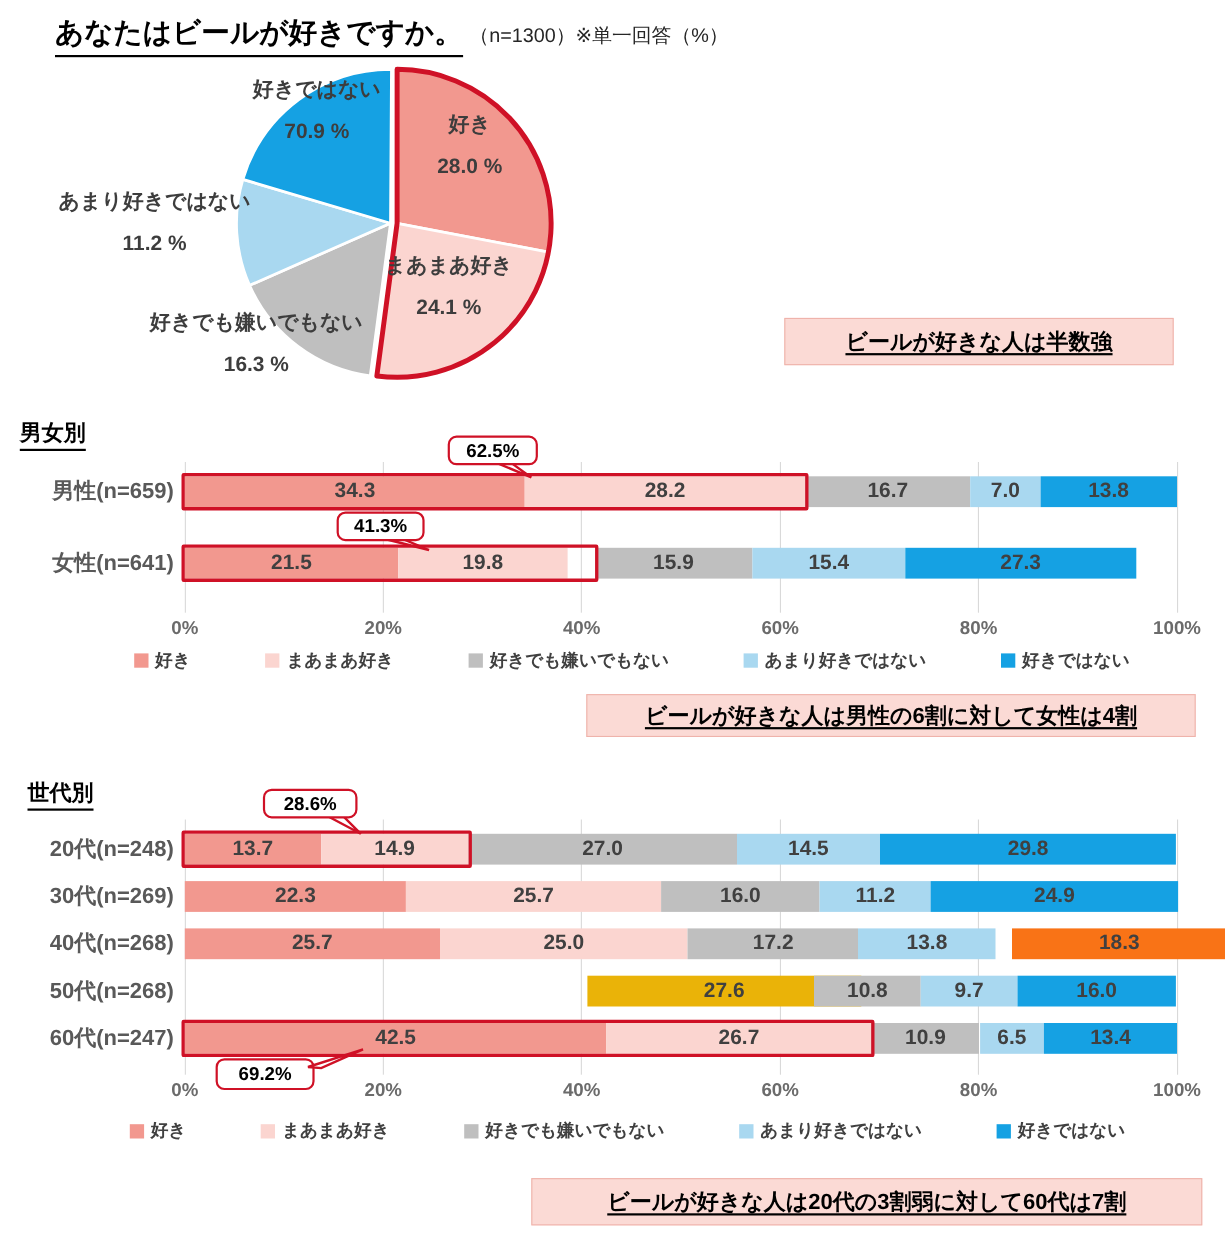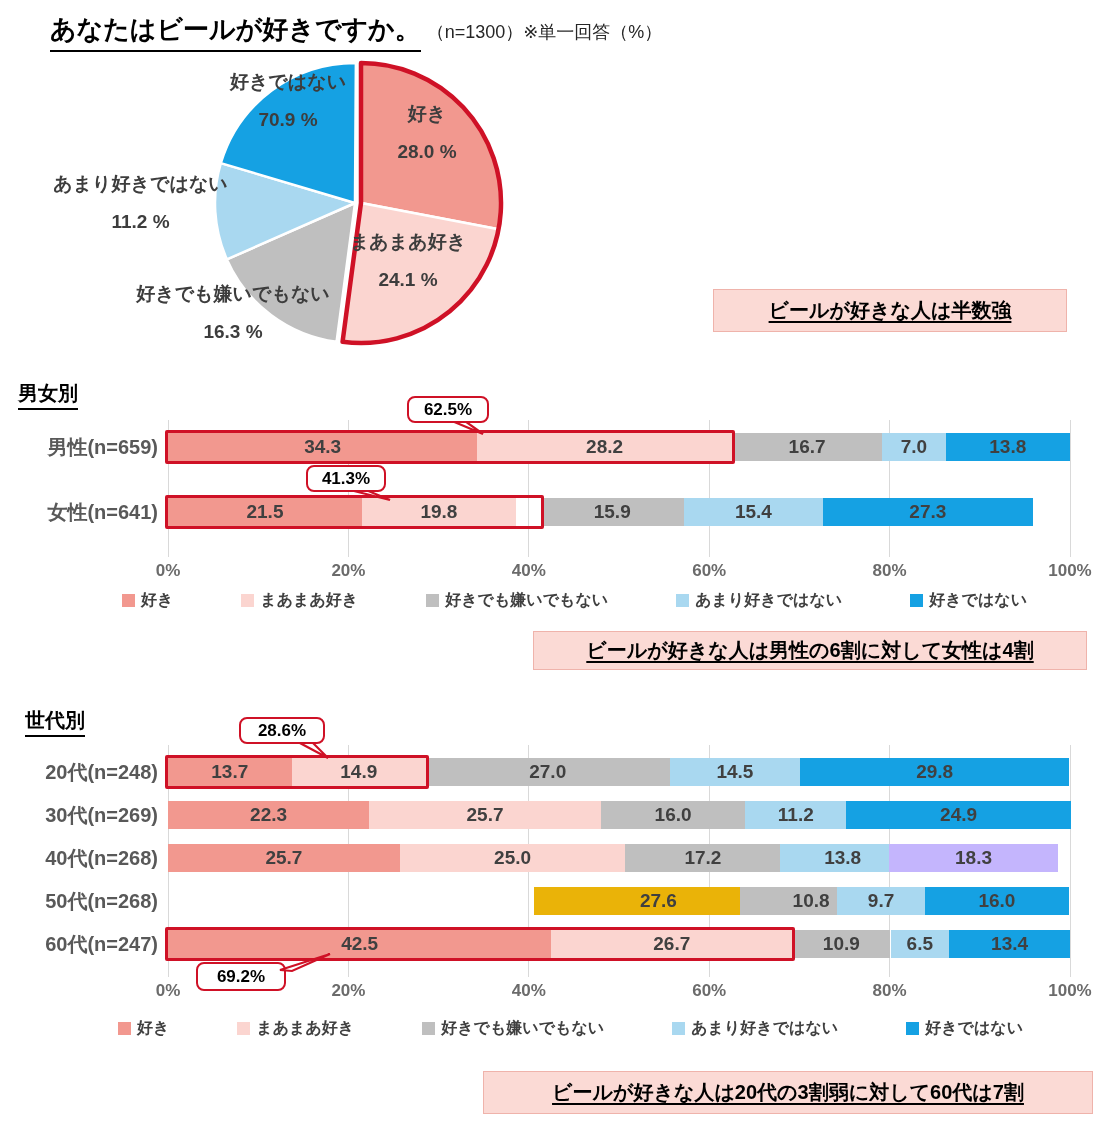--- a/index.html
+++ b/index.html
@@ -238,30 +238,30 @@
         </div>
         <div class="seg" style="left: 231.814px; width: 225.5px; background: rgb(251, 213, 208);">
           <span>25.0</span>
         </div>
         <div class="seg" style="left: 457.314px; width: 155.144px; background: rgb(191, 191, 191);">
           <span>17.2</span>
         </div>
         <div class="seg" style="left: 612.458px; width: 124.476px; background: rgb(169, 216, 240);">
           <span>13.8</span>
         </div>
-        <div class="seg" style="left: 721px; width: 169px; background: #c4b5fd;">
+        <div class="seg" style="left: 752px; width: 195px; background: #f97316;">
           <span>18.3</span>
         </div>
       </div>
       <div class="rowlabel" style="left: 0px; top: 887px;">50代(n=268)</div>
       <div class="bar" style="left: 168px; top: 887px; width: 902px; height: 28px;">
         <div class="seg" style="left: 322.916px; width: 248.952px; background: #eab308; margin-left: 43px;">
           <span>27.6</span>
         </div>
-        <div class="seg" style="left: 571.868px; width: 97.416px; background: rgb(191, 191, 191); padding-left: 45px;">
+        <div class="seg" style="left: 571.868px; width: 97.416px; background: rgb(191, 191, 191);">
           <span>10.8</span>
         </div>
         <div class="seg" style="left: 669.284px; width: 87.494px; background: rgb(169, 216, 240);">
           <span>9.7</span>
         </div>
         <div class="seg" style="left: 756.778px; width: 144.32px; background: rgb(21, 161, 227);">
           <span>16.0</span>
         </div>
       </div>
       <div class="rowlabel" style="left: 0px; top: 930px;">60代(n=247)</div>

